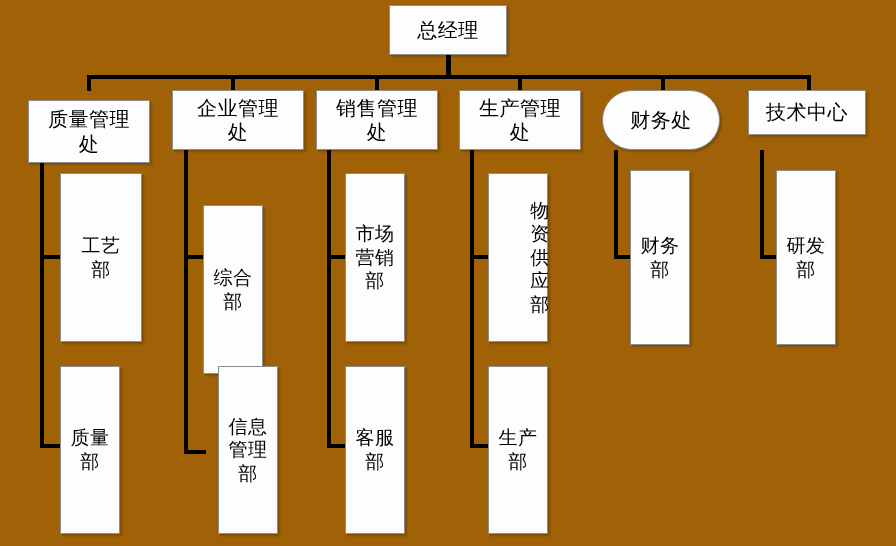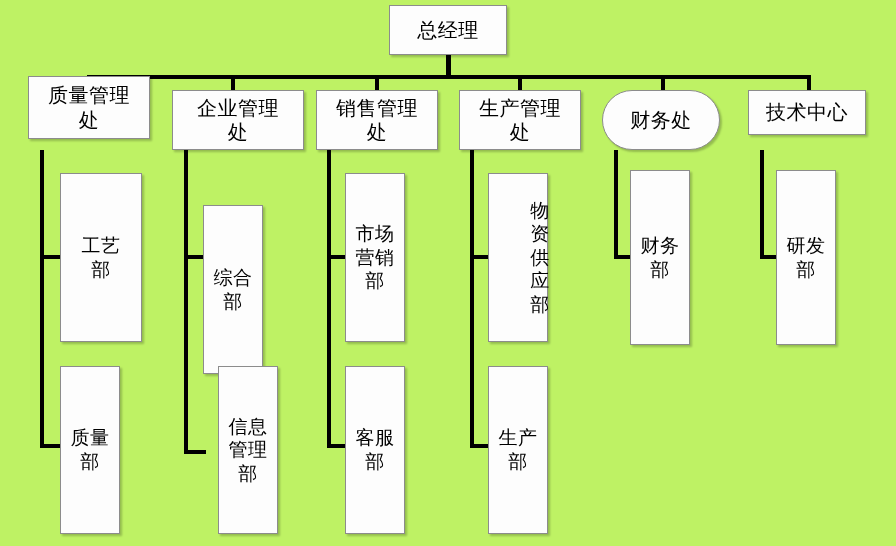--- a/index.html
+++ b/index.html
@@ -8,21 +8,21 @@
     padding: 0;
     background: #ffffff;
   }
   body {
     font-family: "DejaVu Sans", "Liberation Sans", sans-serif;
   }
   #chart-root {
     position: relative;
     width: 896px;
     height: 546px;
-    background: #bef264;
+    background: #a16207;
     overflow: hidden;
   }
 
   
   .node {
     position: absolute;
     box-sizing: border-box;
     background: #fdfdfd;
     border: 1px solid #8c8c8c;
     box-shadow: 2px 2px 2px rgba(0,0,0,0.22);
@@ -67,21 +67,21 @@
 
   <div class="conn h" style="left:87px; top:75px; width:724px; height:4px;"></div>
 
   <div class="conn v" style="left:87px; top:75px; width:4px; height:16px;"></div>
   <div class="conn v" style="left:231px; top:75px; width:4px; height:16px;"></div>
   <div class="conn v" style="left:375px; top:75px; width:4px; height:16px;"></div>
   <div class="conn v" style="left:518px; top:75px; width:4px; height:16px;"></div>
   <div class="conn v" style="left:661px; top:75px; width:4px; height:16px;"></div>
   <div class="conn v" style="left:807px; top:75px; width:4px; height:16px;"></div>
 
-  <div class="node level2" style="left:28px; top:76px; width:122px; height:63px;justify-content:center;">
+  <div class="node level2" style="left:28px; top:100px; width:122px; height:63px;justify-content:center;">
     <span class="label">质量管理
 处</span>
   </div>
   <div class="node level2" style="left:172px; top:90px; width:132px; height:60px;">
     <span class="label">企业管理
 处</span>
   </div>
   <div class="node level2" style="left:316px; top:90px; width:122px; height:60px;">
     <span class="label">销售管理
 处</span>

